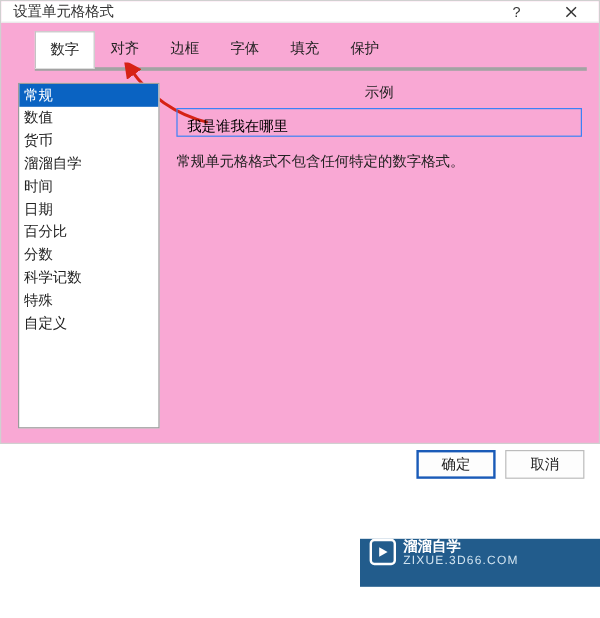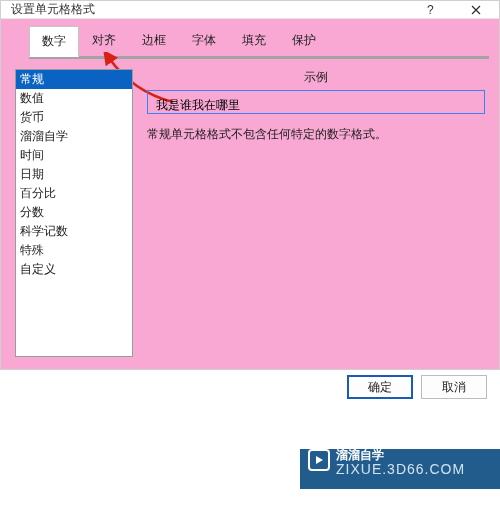--- a/index.html
+++ b/index.html
@@ -23,21 +23,21 @@
     .rightcol { flex: 1; }
     .ex-label { margin-bottom: 4px; color: #222; text-align: center; }
     .ex-box { border: 1px solid #3b82f6; padding: 6px 8px; height: 24px; margin-bottom: 12px; width: 100%; }
     .desc { color: #222; }
     .footer { height: 50px; display: flex; align-items: center; justify-content: flex-end; gap: 8px; padding: 8px 12px; }
     .btn { width: 66px; height: 24px; border: 1px solid #bcbcbc; background: #fdfdfd; color: #222; }
     .btn.primary { border: 2px solid #1a5bb8; }
     
     .arrow { position: absolute; left: 74px; top: 27px; pointer-events: none; }
     .watermark { position: absolute; right: 0; bottom: 26px; height: 40px; width: 200px; background: #225c8c; display: flex; gap: 6px; padding: 0 8px; color: #fff; font-size: 16px; font-weight: bold; }
-    .watermark .domain { font-size: 14px; font-weight: normal; color: #cfe2ef; letter-spacing: 1px; display: block; }
+    .watermark .domain { font-size: 10px; font-weight: normal; color: #cfe2ef; letter-spacing: 1px; display: block; }
     .watermark .txts { line-height: 1.1; }
     .play { width: 22px; height: 22px; border: 2px solid #fff; border-radius: 4px; display: flex; align-items: center; justify-content: center; }
     .play svg { width: 10px; height: 10px; fill: #fff; }
     
     .listbox::-webkit-scrollbar { width: 16px; }
     .listbox::-webkit-scrollbar-track { background: #f0f0f0; }
     .listbox::-webkit-scrollbar-thumb { background: #cdcdcd; }
     .listbox::-webkit-scrollbar-button { background: #f0f0f0; height: 16px; }
   </style>
 </head>

